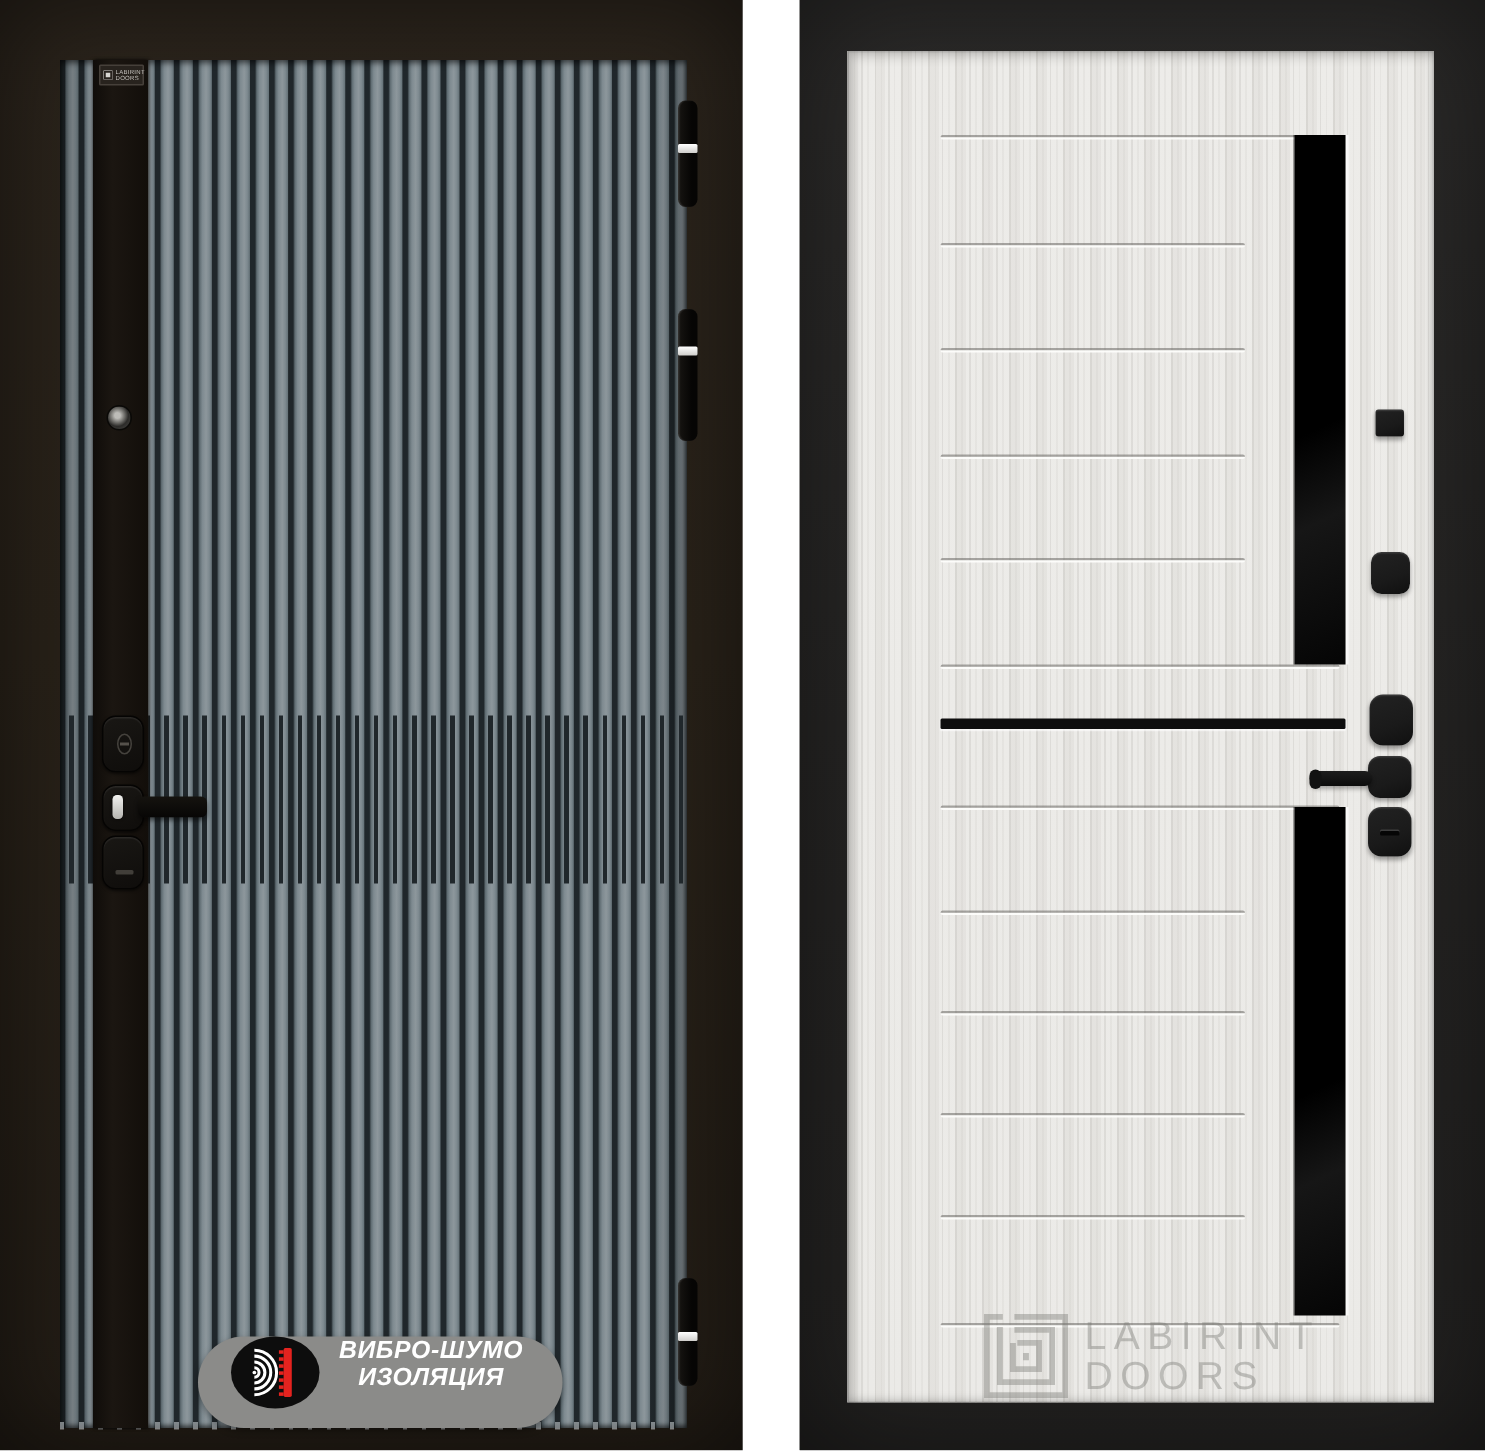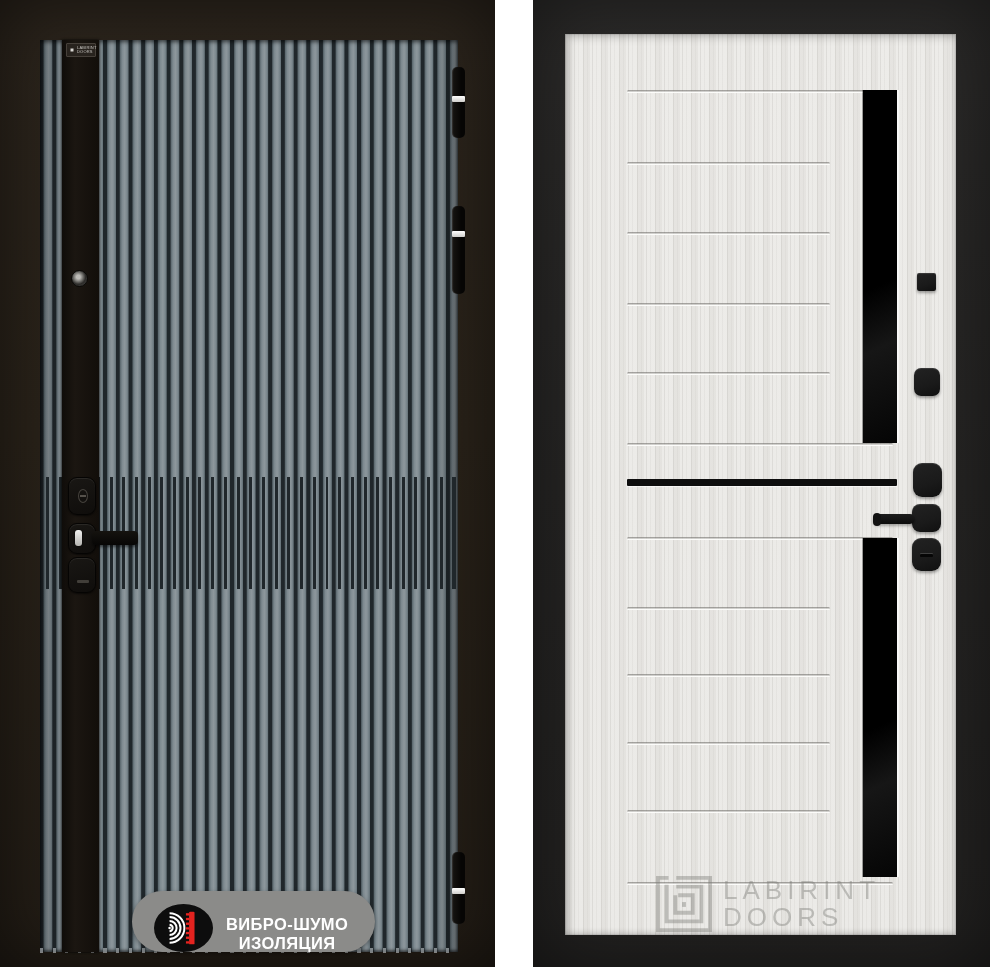--- a/index.html
+++ b/index.html
@@ -73,22 +73,23 @@
   .slot{position:absolute;left:8px;top:22px;width:12px;height:3px;background:#413e39;border-radius:1px;}
   .hinge{left:452px;width:13px;background:linear-gradient(90deg,#171512,#060504 70%);
       border-radius:5px;box-shadow:inset 1px 0 1px rgba(255,255,255,.12);}
   .hinge .hinge-ring{position:absolute;left:0;right:0;height:6px;
       background:linear-gradient(180deg,#ffffff,#cfcecb);border-radius:1px;}
 
   
   .badge{
     left:132px;top:891px;width:243px;height:61px;border-radius:31px;
     background:var(--badge-pill);
-    display:flex;align-items:flex-end;padding-left:22px;gap:13px;
+    display:flex;align-items:flex-start;padding-left:22px;gap:13px;
     box-shadow:0 2px 5px rgba(0,0,0,.35);
+    font-style:italic;
   }
   .badge-icon{width:59px;height:48px;border-radius:50%;background:var(--badge-circle);
     display:flex;align-items:center;justify-content:center;flex:0 0 auto;}
   .badge-text{color:var(--badge-text);font-weight:700;font-size:16.5px;line-height:1.12;
     text-align:center;letter-spacing:.4px;white-space:nowrap;}
 
   
   #right-door{
     left:533px;top:0;width:457px;height:967px;
     background:linear-gradient(180deg,#2c2b2a,#262524 50%,#222120);

